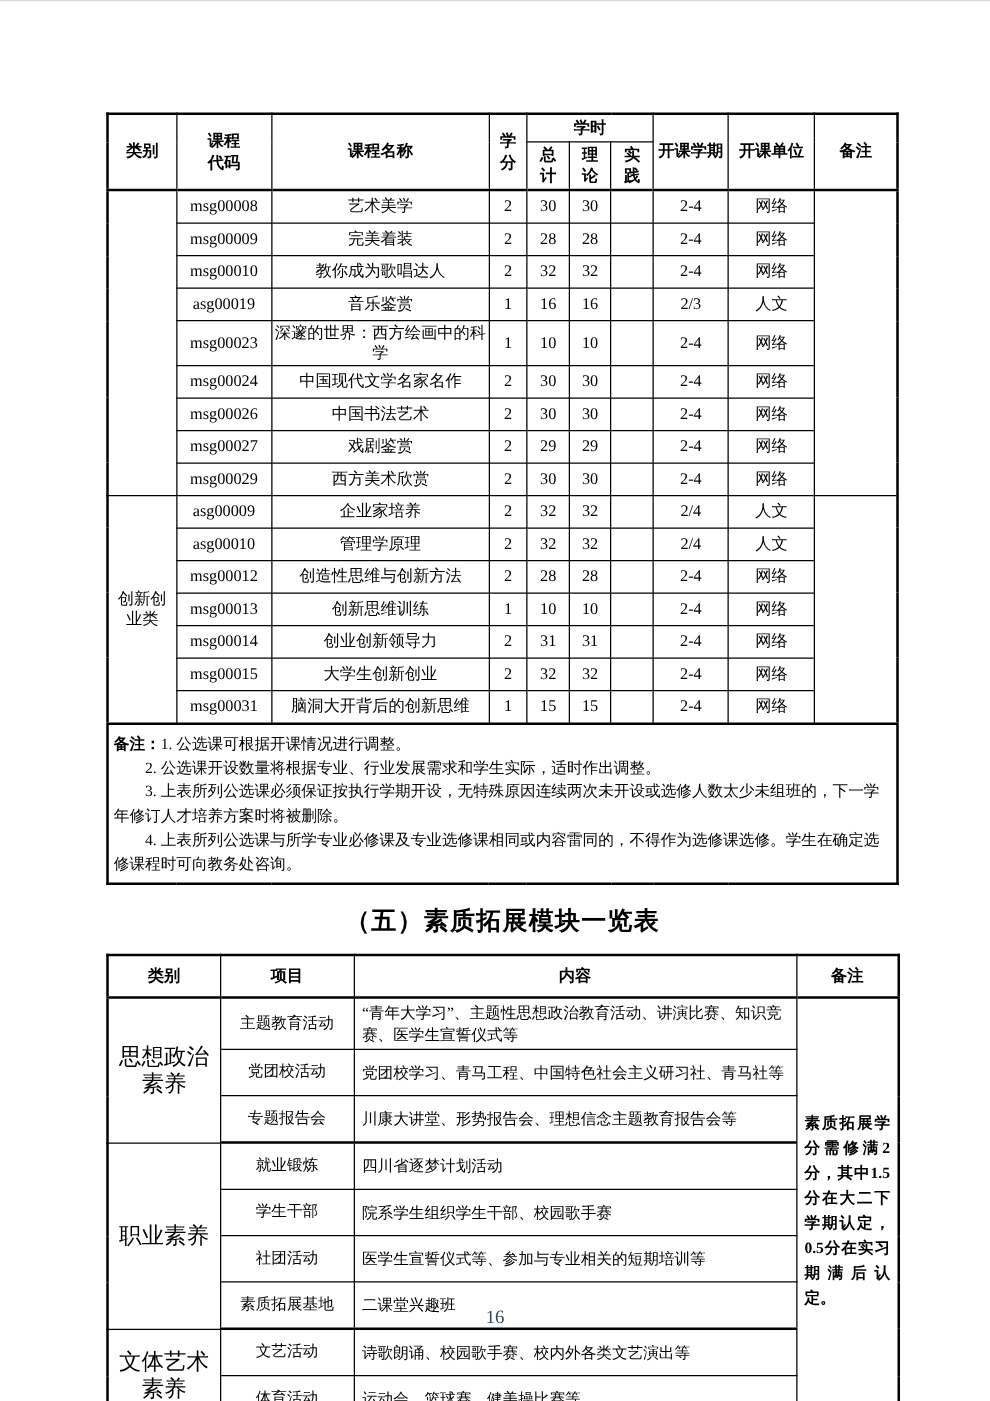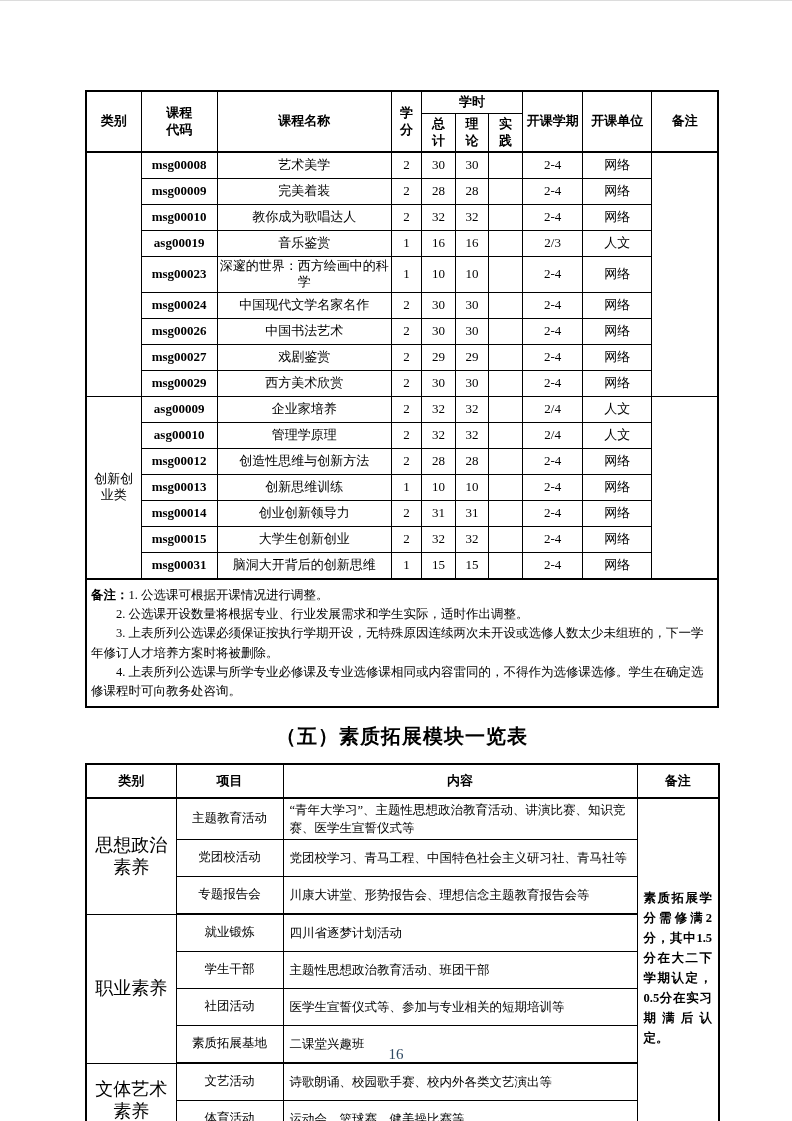--- a/index.html
+++ b/index.html
@@ -24,21 +24,21 @@
     overflow:hidden;word-break:break-all;
   }
   .t1 thead th,.t2 thead th{font-weight:bold;}
   .t1 thead tr.hdr-top th{height:19px;}
   .t1 thead tr.hdr-sub th{height:35px;}
   .t1 thead tr.hdr-sub th,
   .t1 thead tr.hdr-top th[rowspan]{border-bottom:2px solid #000;}
   .t1 tbody td{height:23px;}
   .wrap-2{display:inline-block;width:2.2em;line-height:1.3;vertical-align:middle;}
   .wrap-1{display:inline-block;width:1.15em;line-height:1.3;vertical-align:middle;}
-  .code-cell{font-size:12px;letter-spacing:0;font-weight:bold;}
+  .code-cell{font-size:12px;letter-spacing:0;}
   .name-cell{padding:0 2px;}
   .t1 tfoot td{
     border-top:2px solid #000;
     height:100px;vertical-align:top;text-align:left;
     padding:6px 8px 4px 4px;
     font-size:12.5px;line-height:1.55;word-break:break-all;
   }
   .note-item{text-indent:2em;}
   .note-item.first{text-indent:0;}
   .notes-label{font-weight:bold;}
@@ -312,21 +312,21 @@
             <td class="item-cell">专题报告会</td>
             <td class="content-cell">川康大讲堂、形势报告会、理想信念主题教育报告会等</td>
           </tr>
           <tr>
             <td class="category-cell" rowspan="4">职业素养</td>
             <td class="item-cell">就业锻炼</td>
             <td class="content-cell">四川省逐梦计划活动</td>
           </tr>
           <tr>
             <td class="item-cell">学生干部</td>
-            <td class="content-cell">主题性思想政治教育活动、班团干部</td>
+            <td class="content-cell">院系学生组织学生干部、校园歌手赛</td>
           </tr>
           <tr>
             <td class="item-cell">社团活动</td>
             <td class="content-cell">医学生宣誓仪式等、参加与专业相关的短期培训等</td>
           </tr>
           <tr class="group-end">
             <td class="item-cell">素质拓展基地</td>
             <td class="content-cell">二课堂兴趣班</td>
           </tr>
           <tr>

